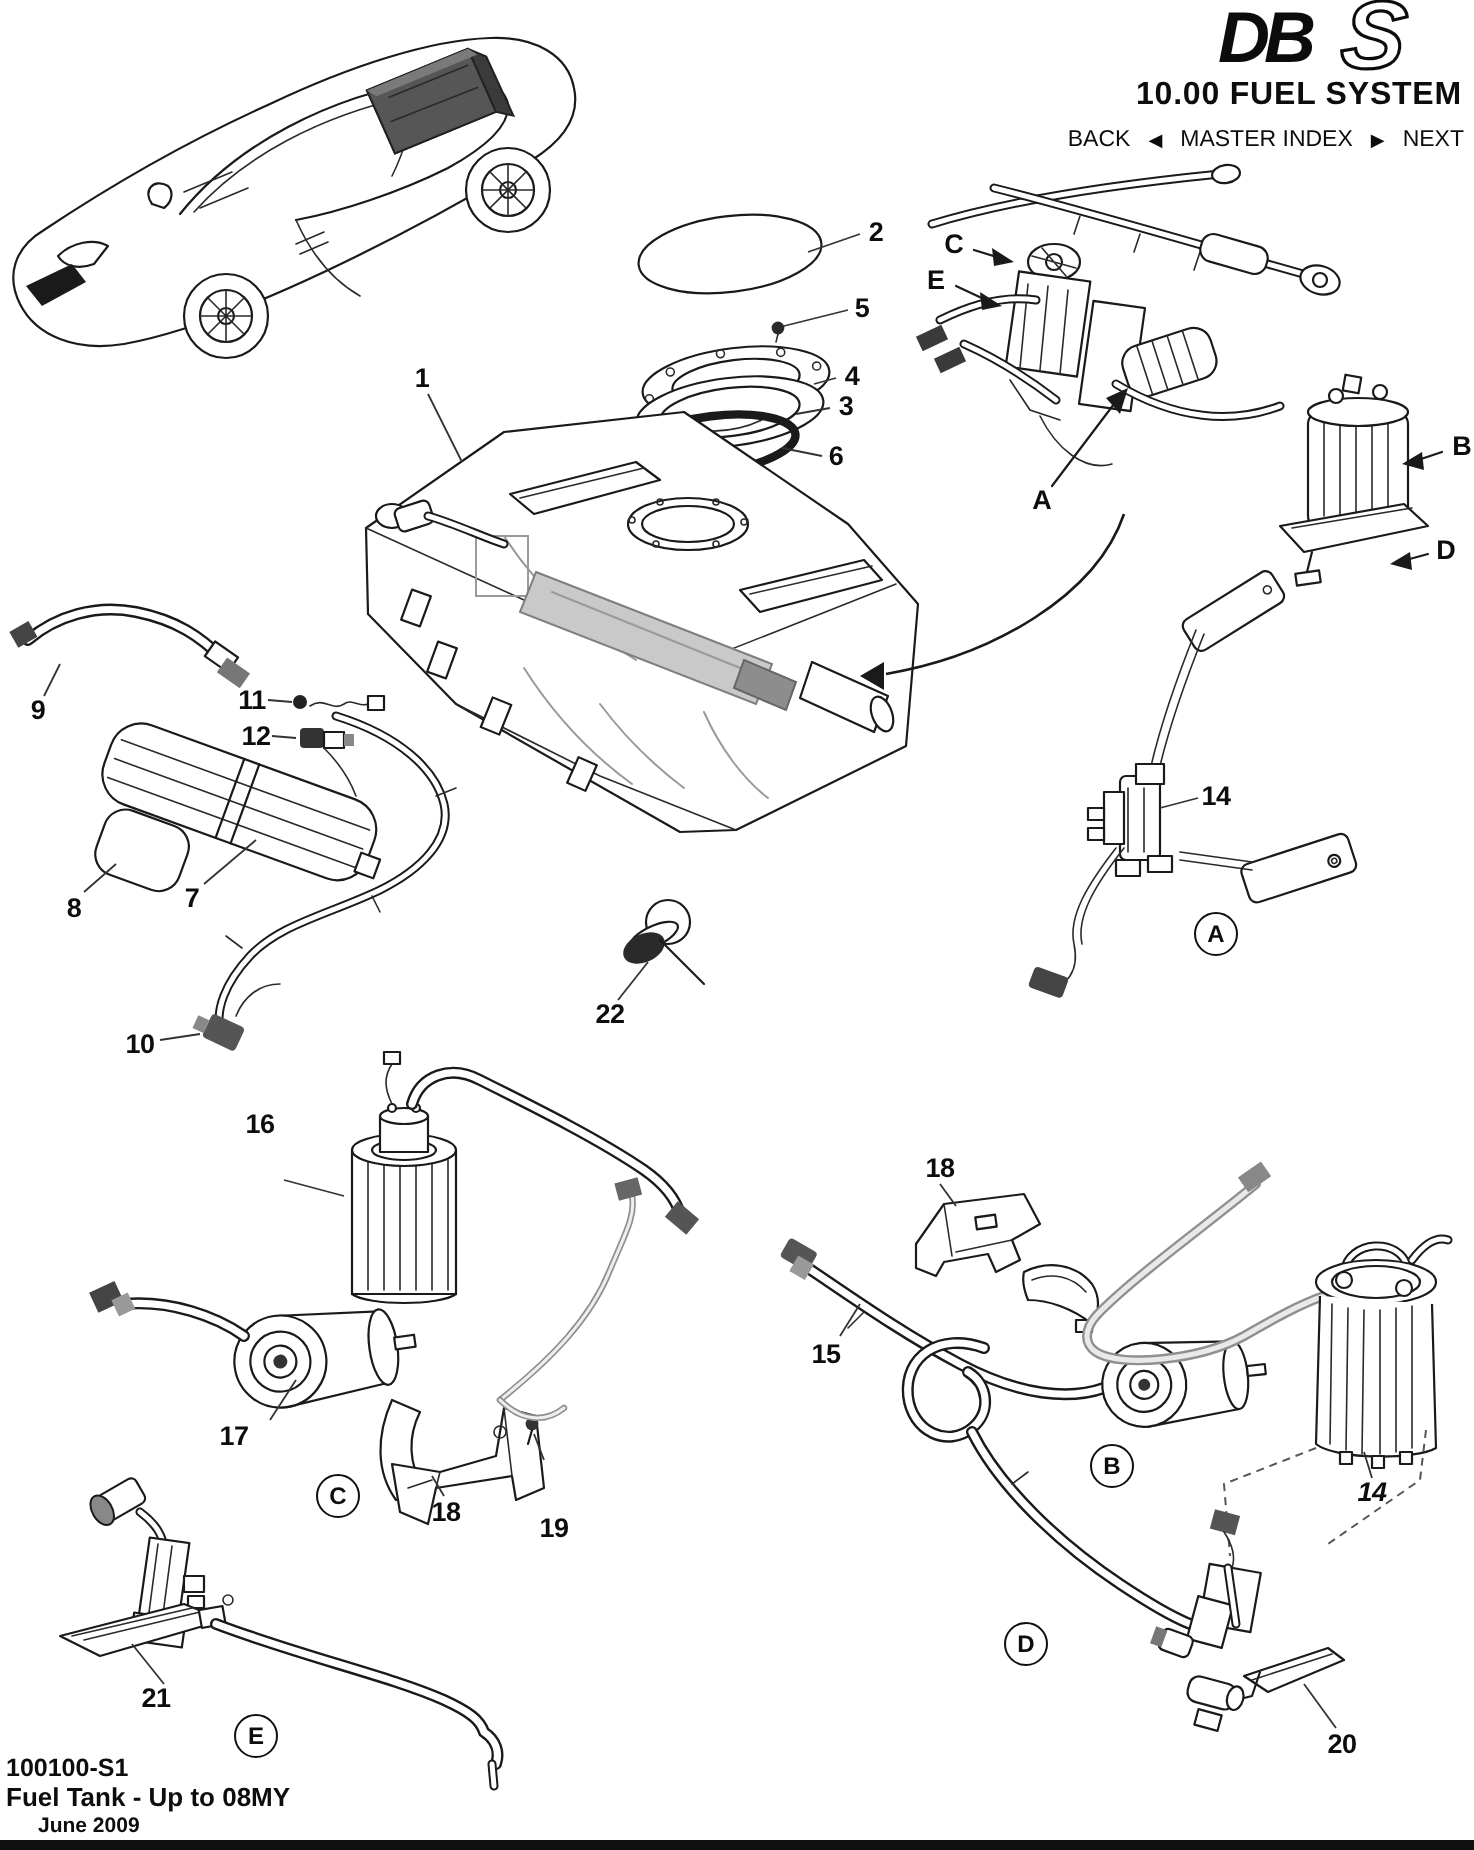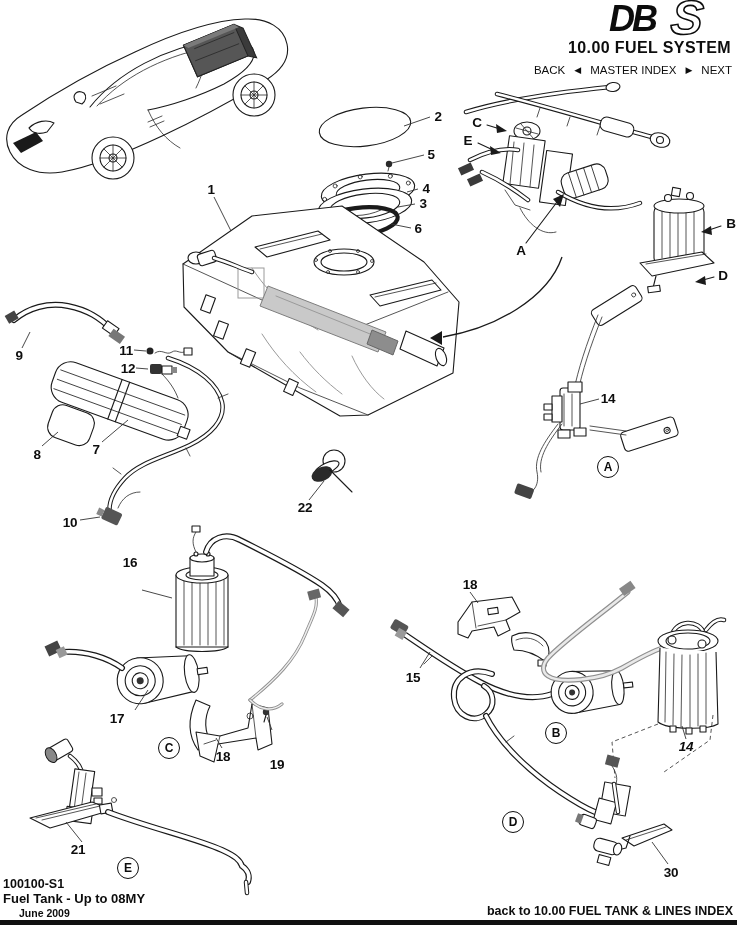--- a/index.html
+++ b/index.html
@@ -459,21 +459,20 @@
   <span class="navlink">BACK</span>
   <span class="arr">◀</span>
   <span class="navlink">MASTER INDEX</span>
   <span class="arr">▶</span>
   <span class="navlink">NEXT</span>
 </div>
 
 <div class="ftr" id="doc-number">100100-S1</div>
 <div class="ftr" id="doc-title">Fuel Tank - Up to 08MY</div>
 <div class="ftr" id="doc-date">June 2009</div>
-<div class="ftr" id="back-link">back to 10.00 FUEL TANK &amp; LINES INDEX</div>
 <div id="bottom-bar"></div>
 
 <div class="overlay" id="callouts">
       <div class="callout" style="left: 211px; top: 189px;">1</div>
       <div class="callout" style="left: 438px; top: 116px;">2</div>
       <div class="callout" style="left: 431px; top: 154px;">5</div>
       <div class="callout" style="left: 426px; top: 188px;">4</div>
       <div class="callout" style="left: 423px; top: 203px;">3</div>
       <div class="callout" style="left: 418px; top: 228px;">6</div>
       <div class="callout" style="left: 19px; top: 355px;">9</div>
@@ -485,21 +484,21 @@
       <div class="callout" style="left: 305px; top: 507px;">22</div>
       <div class="callout" style="left: 608px; top: 398px;">14</div>
       <div class="callout" style="left: 130px; top: 562px;">16</div>
       <div class="callout" style="left: 117px; top: 718px;">17</div>
       <div class="callout" style="left: 223px; top: 756px;">18</div>
       <div class="callout" style="left: 277px; top: 737px; margin-top: 27px;">19</div>
       <div class="callout" style="left: 78px; top: 849px;">21</div>
       <div class="callout" style="left: 413px; top: 677px;">15</div>
       <div class="callout" style="left: 470px; top: 584px;">18</div>
       <div class="callout" style="left: 686px; top: 746px; font-style: italic;">14</div>
-      <div class="callout" style="left: 671px; top: 872px;">30</div>
+      <div class="callout" style="left: 671px; top: 872px;">20</div>
       <div class="marker" style="left: 608px; top: 467px;">A</div>
       <div class="marker" style="left: 556px; top: 733px;">B</div>
       <div class="marker" style="left: 169px; top: 748px;">C</div>
       <div class="marker" style="left: 513px; top: 822px;">D</div>
       <div class="marker" style="left: 128px; top: 868px;">E</div>
       <div class="pointer" style="left: 477px; top: 122px;">C</div>
       <div class="pointer" style="left: 468px; top: 140px;">E</div>
       <div class="pointer" style="left: 521px; top: 250px;">A</div>
       <div class="pointer" style="left: 731px; top: 223px;">B</div>
       <div class="pointer" style="left: 723px; top: 275px;">D</div>

